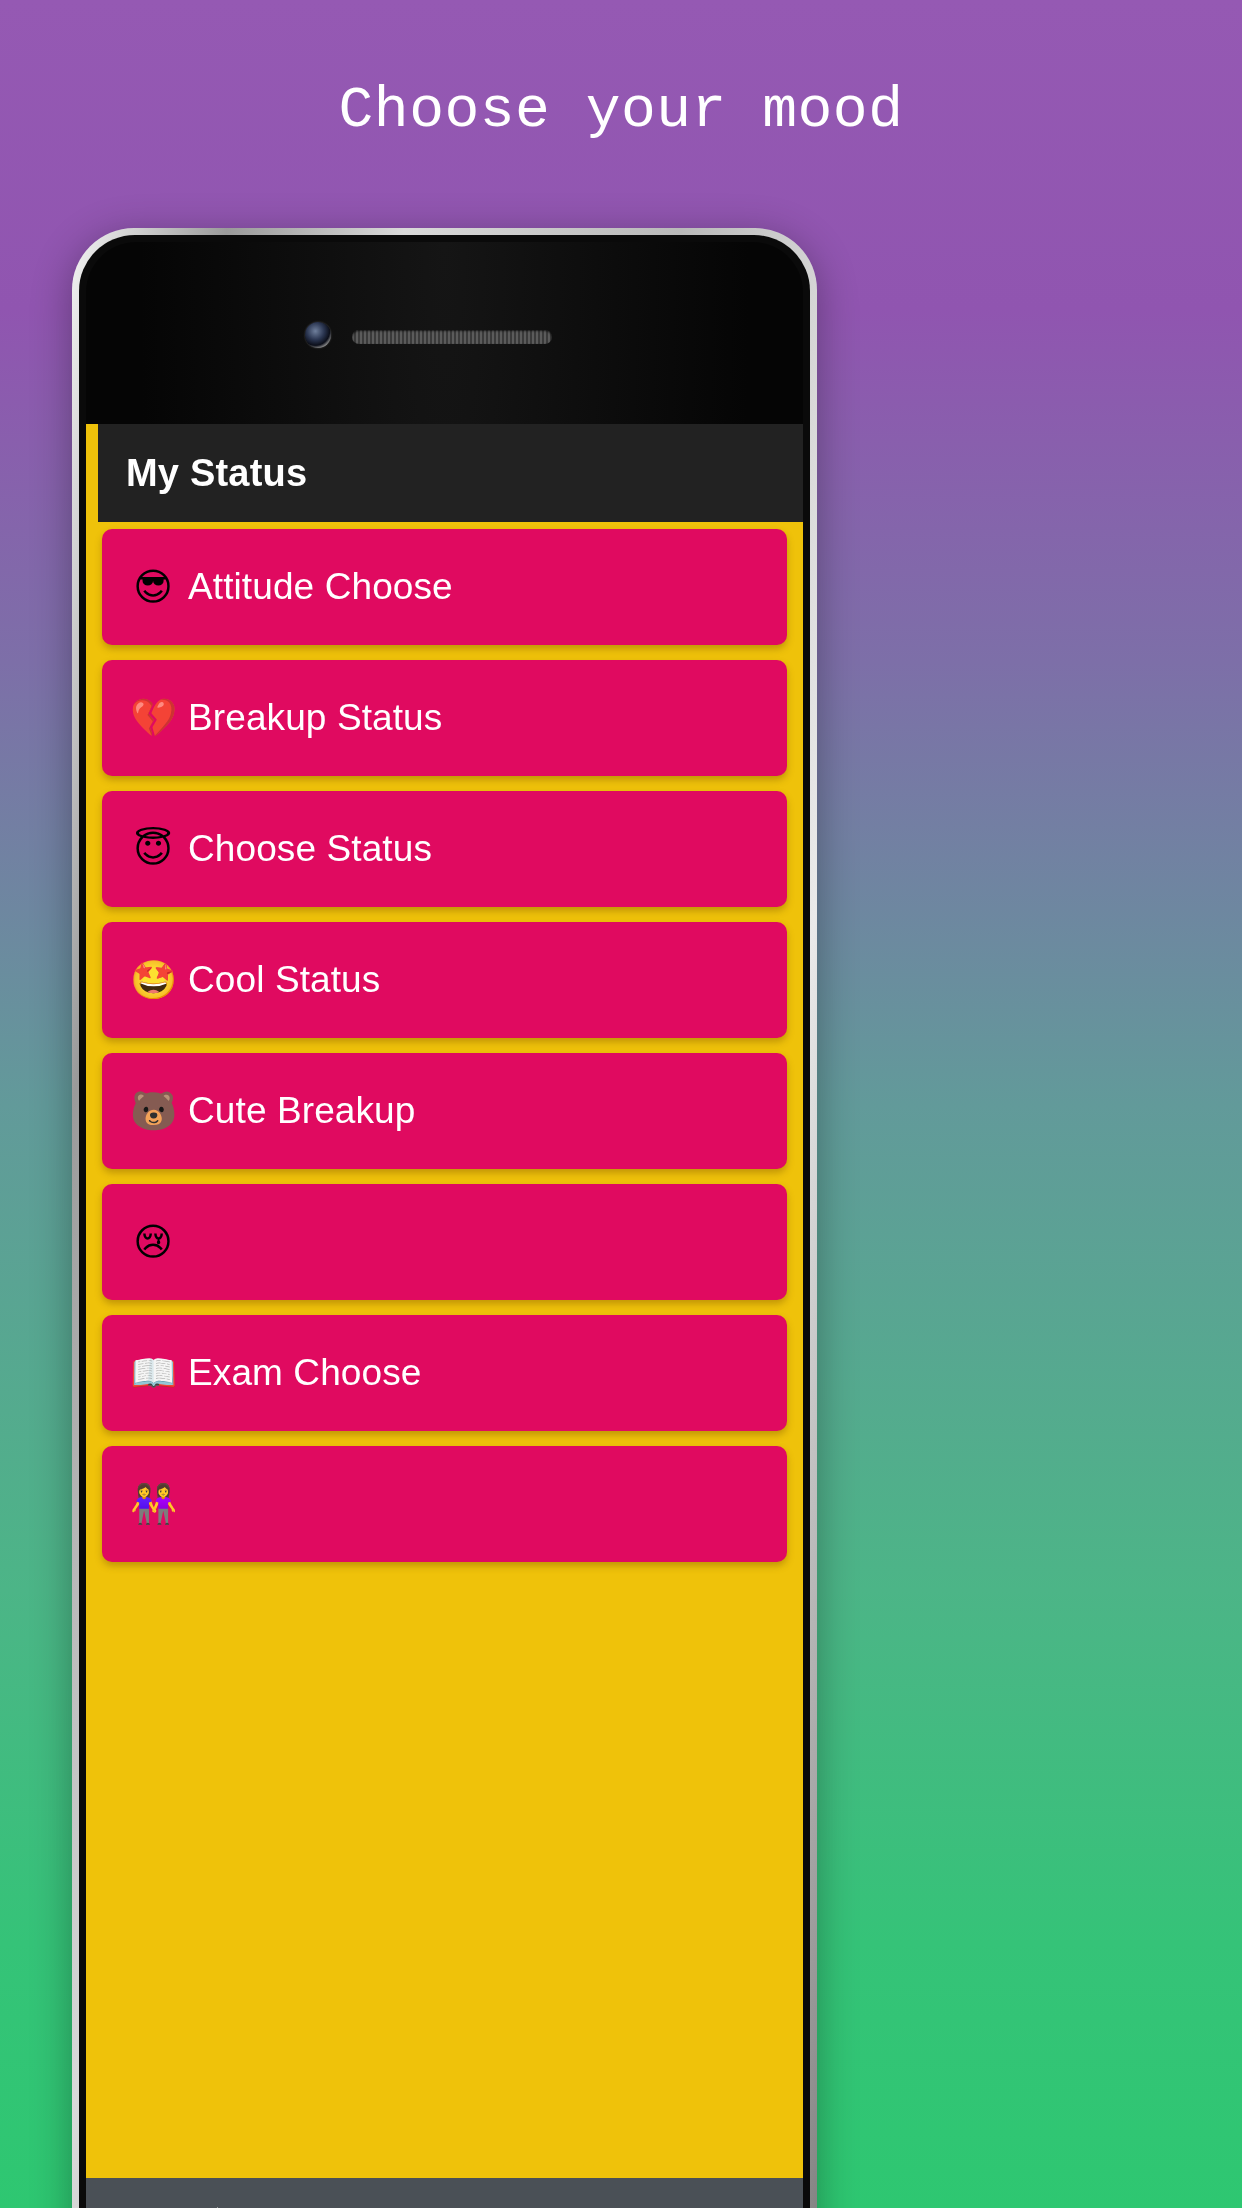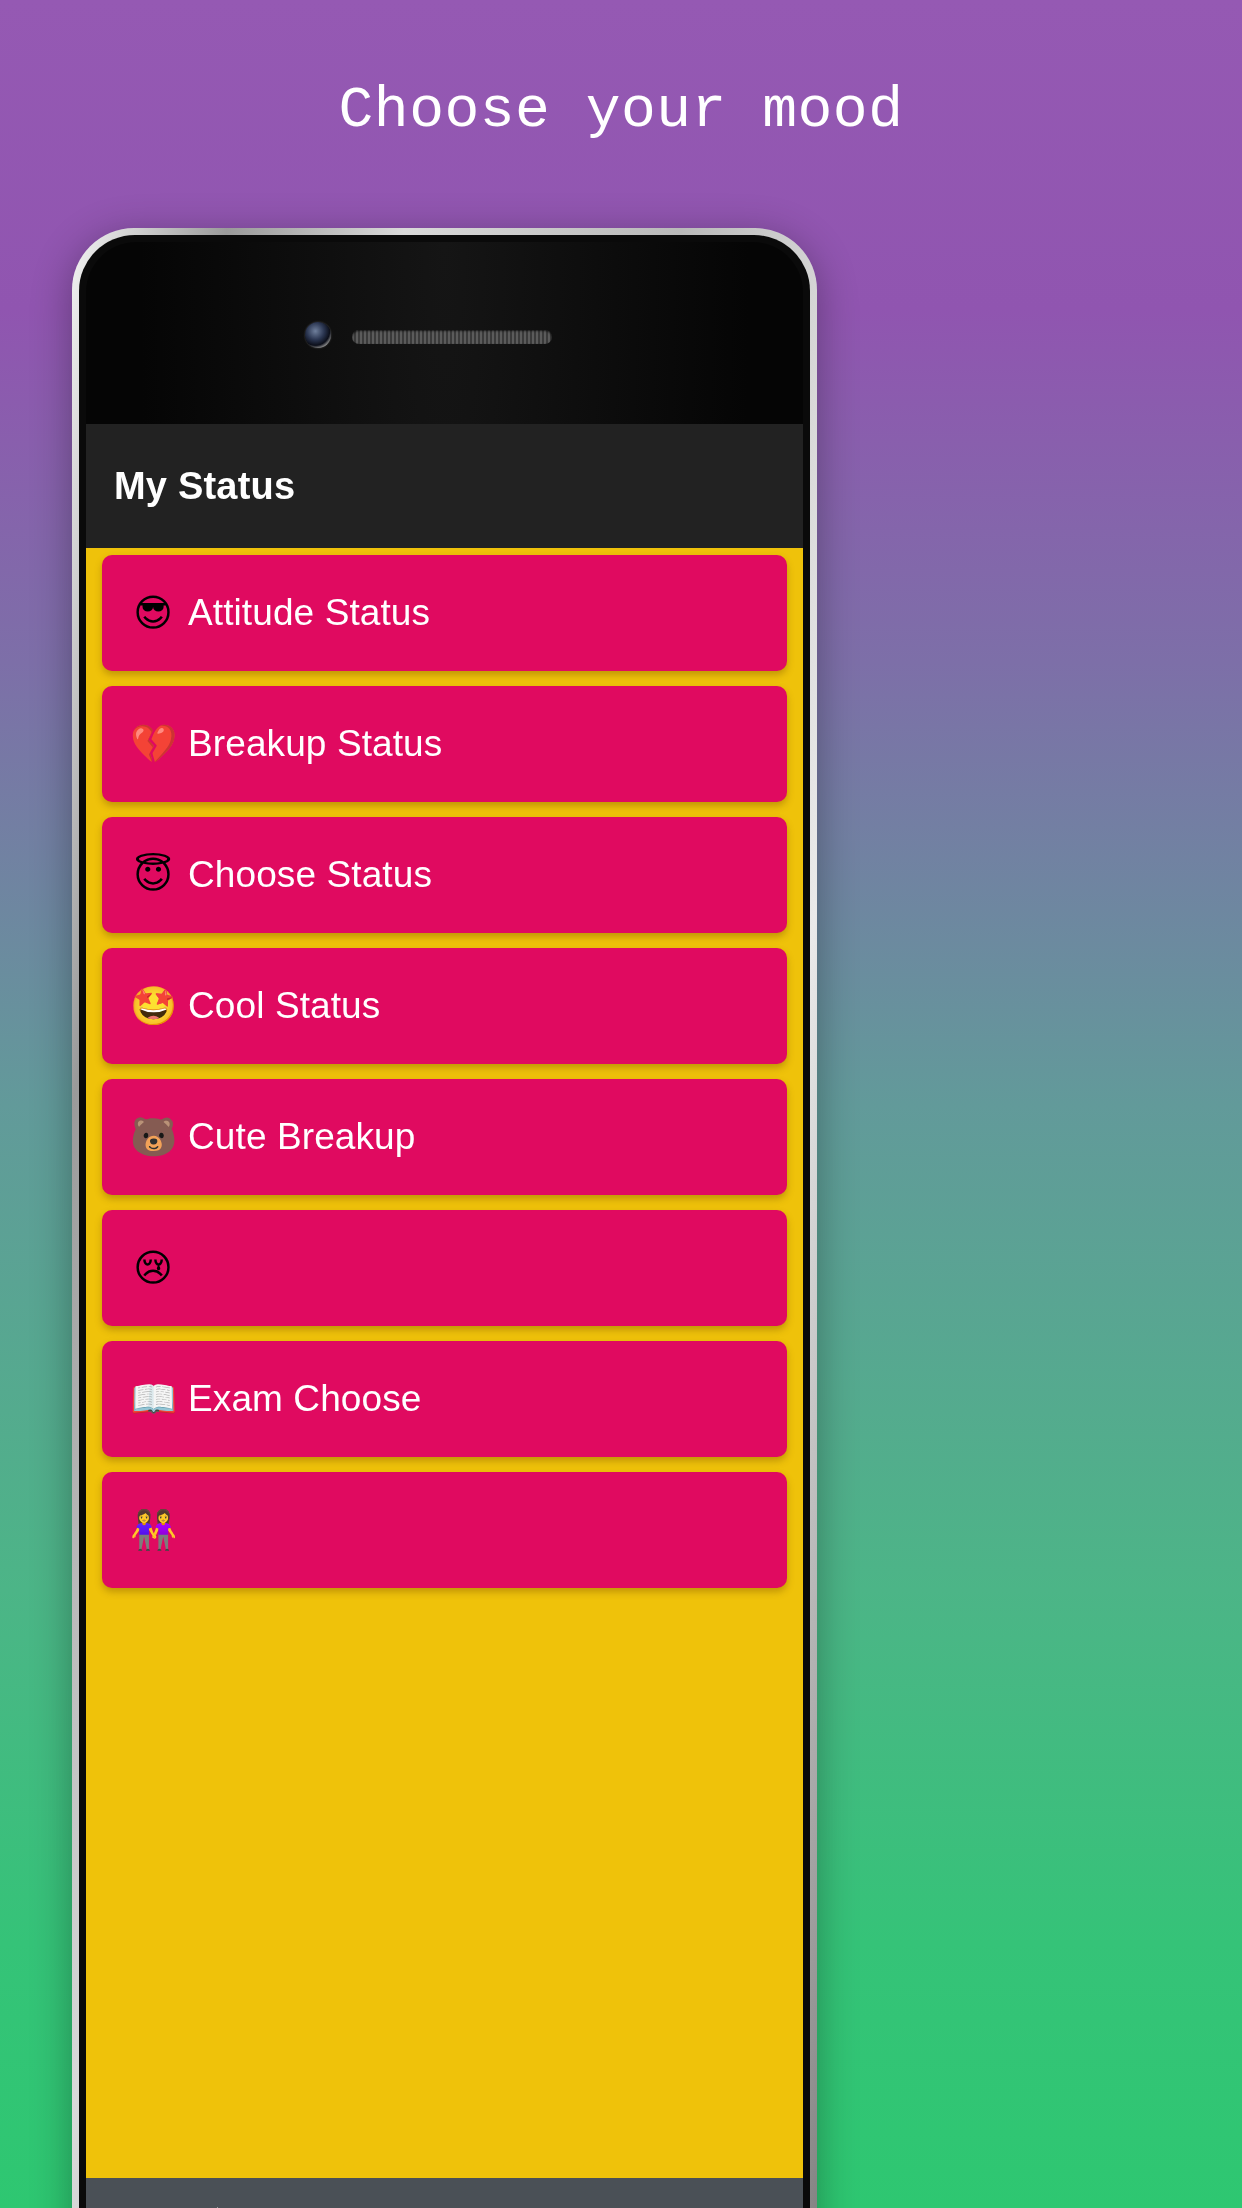--- a/index.html
+++ b/index.html
@@ -66,24 +66,25 @@
   
   .screen {
     position:absolute;
     left:0; right:0;
     top:182px; bottom:0;
     background:#efc20a;
     overflow:hidden;
   }
 
   .appbar {
-    height:124px;
+    height:98px;
     background:#222222;
     display:flex; align-items:center;
     padding:0 0 0 28px;
+    margin-left:12px;
   }
   .appbar-title {
     color:#ffffff;
     font-size:38px;
     font-weight:700;
     letter-spacing:0.2px;
   }
 
   .list {
     background:#efc20a;
@@ -144,21 +145,21 @@
       <div class="screen">
 
         <div class="appbar">
           <div class="appbar-title">My Status</div>
         </div>
 
         <div class="list">
 
           <div class="row">
             <span class="row-emoji">😎</span>
-            <span class="row-label">Attitude Status</span>
+            <span class="row-label">Attitude Choose</span>
           </div>
 
           <div class="row">
             <span class="row-emoji">💔</span>
             <span class="row-label">Breakup Status</span>
           </div>
 
           <div class="row">
             <span class="row-emoji">😇</span>
             <span class="row-label">Choose Status</span>

